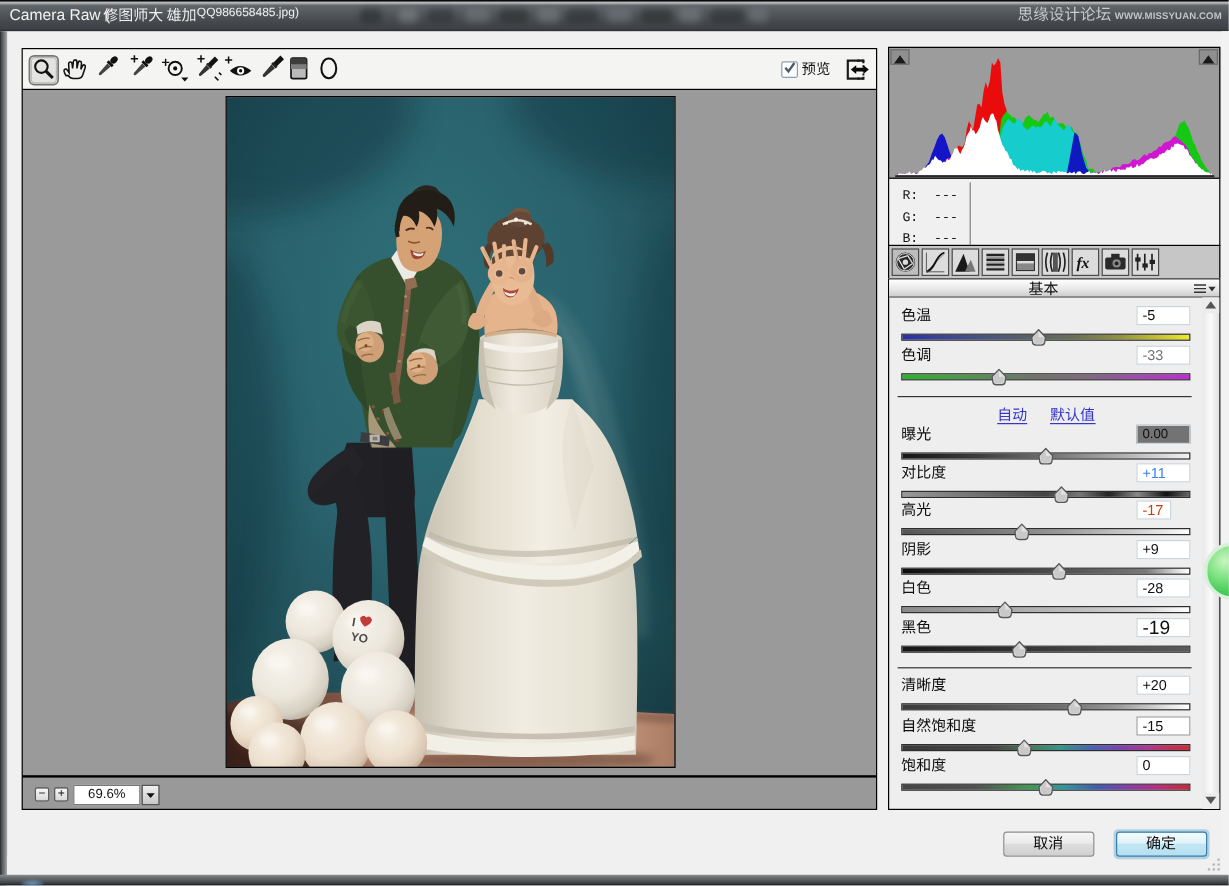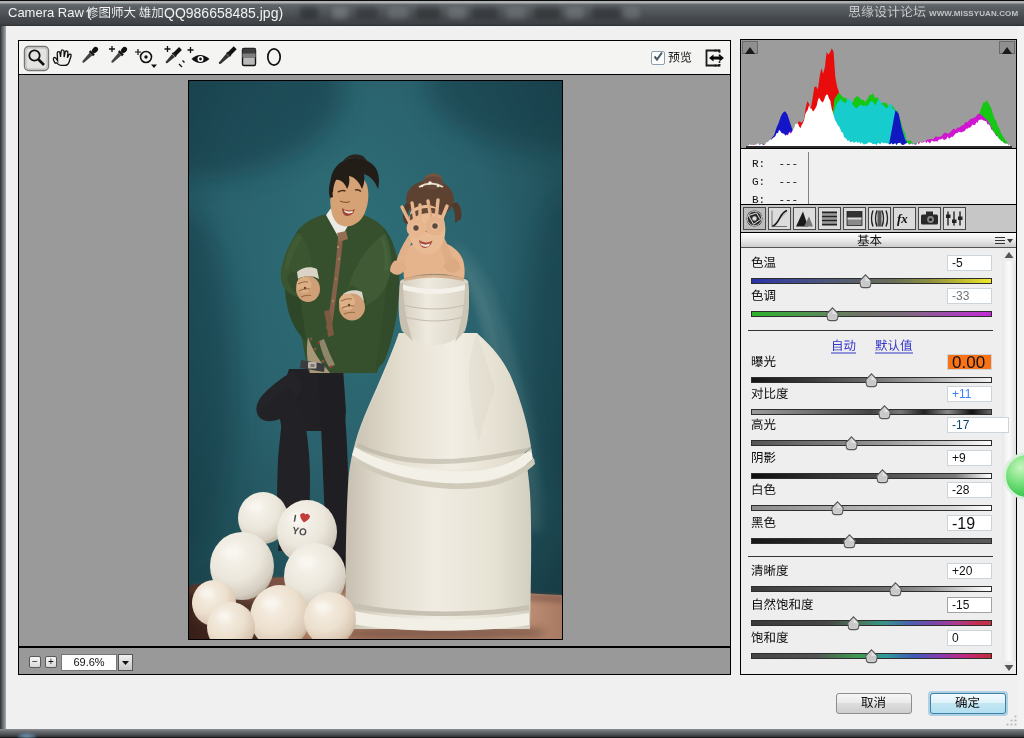--- a/index.html
+++ b/index.html
@@ -5,21 +5,21 @@
  font-family:"Liberation Sans",sans-serif;background:#f0f0f0;position:relative}
 .abs{position:absolute}
 </style></head>
 <body>
 
 <div class="abs" style="left:0px;top:0px;width:1024px;height:26px;background:linear-gradient(#0a0a0a 0%,#0a0a0a 4%,#c2c6c8 6%,#b2b6b8 9%,#60656a 18%,#51565a 45%,#45494d 70%,#3e4246 92%,#2a2e31 100%)"></div>
 <div class="abs" style="left:8px;top:5px;font-size:13px;color:#f2f2f2">Camera Raw (</div>
 <svg class="abs" style="left:86px;top:6px;overflow:visible" width="79" height="15" viewBox="0 0 79 15">
     <path d="M8.7 6.2C8.1 6.8 6.8 7.4 5.7 7.8C5.9 7.9 6.1 8.1 6.2 8.3C7.4 7.9 8.7 7.3 9.4 6.5ZM9.9 7.4C9.1 8.3 7.4 9 5.8 9.4C6 9.6 6.2 9.8 6.3 10C8 9.5 9.7 8.8 10.6 7.7ZM11.1 8.8C10 10.1 7.7 10.8 5.2 11.2C5.4 11.4 5.6 11.7 5.7 12C8.3 11.5 10.7 10.6 11.9 9.1ZM3.8 4V10H4.6V4ZM6.9 2.7H10.4C10 3.3 9.4 3.9 8.7 4.4C7.9 3.9 7.3 3.3 6.9 2.7ZM7.1 0.5C6.5 1.8 5.6 3.1 4.6 4C4.8 4.1 5.2 4.4 5.4 4.5C5.7 4.2 6.1 3.8 6.5 3.3C6.8 3.8 7.3 4.3 7.9 4.8C6.9 5.3 5.8 5.7 4.6 5.9C4.8 6.1 5 6.4 5.1 6.6C6.3 6.4 7.6 5.9 8.6 5.3C9.5 5.8 10.5 6.3 11.6 6.5C11.7 6.3 12 6 12.2 5.8C11.1 5.6 10.2 5.3 9.4 4.8C10.3 4.1 11.1 3.2 11.6 2.1L11.1 1.8L10.9 1.9H7.4C7.6 1.5 7.8 1.1 7.9 0.7ZM2.9 0.6C2.3 2.5 1.3 4.4 0.2 5.7C0.4 5.9 0.7 6.4 0.7 6.6C1.2 6.1 1.5 5.6 1.9 5V12H2.8V3.3C3.2 2.5 3.5 1.7 3.8 0.8Z M17.2 7.5C18.2 7.7 19.5 8.2 20.2 8.5L20.6 7.9C19.9 7.5 18.6 7.1 17.6 6.9ZM15.9 9.1C17.7 9.3 19.8 9.8 21 10.2L21.4 9.5C20.2 9.1 18.1 8.7 16.4 8.5ZM13.6 1V12H14.4V11.5H23V12H24V1ZM14.4 10.6V1.9H23V10.6ZM17.7 2.2C17.1 3.2 16 4.1 14.9 4.8C15.1 4.9 15.4 5.2 15.6 5.3C15.9 5.1 16.3 4.8 16.7 4.5C17.1 4.9 17.6 5.2 18.1 5.6C17 6.1 15.8 6.5 14.7 6.7C14.8 6.8 15 7.2 15.1 7.4C16.4 7.2 17.7 6.7 18.9 6C19.9 6.6 21.1 7 22.3 7.3C22.4 7.1 22.6 6.8 22.8 6.6C21.7 6.4 20.6 6 19.6 5.6C20.6 5 21.3 4.3 21.9 3.4L21.3 3.1L21.2 3.1H17.9C18.1 2.9 18.3 2.7 18.5 2.4ZM17.2 4 17.3 3.9H20.6C20.1 4.4 19.5 4.8 18.8 5.2C18.2 4.8 17.6 4.4 17.2 4Z M28.2 0.5V5.5C28.2 7.8 28 9.8 26.2 11.4C26.5 11.5 26.8 11.8 26.9 12C28.8 10.3 29.1 8 29.1 5.5V0.5ZM26.2 1.9V8H27V1.9ZM30.2 3.6V10.2H31.1V4.4H32.8V12H33.7V4.4H35.5V9.1C35.5 9.2 35.5 9.3 35.3 9.3C35.2 9.3 34.8 9.3 34.3 9.3C34.4 9.5 34.5 9.9 34.6 10.1C35.2 10.1 35.7 10.1 36 9.9C36.3 9.8 36.4 9.6 36.4 9.1V3.6H33.7V2H36.9V1.1H29.8V2H32.8V3.6Z M43.3 0.5C43.2 1.5 43.3 2.8 43.1 4.1H38.3V5H42.9C42.4 7.4 41.2 9.8 38 11.2C38.3 11.4 38.6 11.7 38.8 12C41.8 10.6 43.1 8.2 43.8 5.8C44.7 8.6 46.4 10.8 48.8 12C48.9 11.7 49.2 11.3 49.5 11.1C47 10.1 45.4 7.8 44.5 5H49.3V4.1H44.1C44.2 2.8 44.3 1.5 44.3 0.5Z M61.4 0.9C61.7 1.5 62.1 2.3 62.2 2.8L63 2.5C62.9 2 62.5 1.2 62.2 0.7ZM55.4 0.5C55.3 1.2 55.3 1.9 55.2 2.7H53.5V3.5H55C54.6 5.8 54.1 7.7 53.1 9C53.3 9.1 53.7 9.4 53.9 9.6C54.9 8 55.5 6 55.9 3.5H58.6V2.7H56.1C56.2 2 56.2 1.3 56.3 0.6ZM54.7 11.3C54.9 11.2 55.3 11.1 57.9 10.6C58 10.9 58 11.2 58.1 11.5L58.9 11.3C58.7 10.2 58.2 8.6 57.8 7.4L57.1 7.6C57.3 8.3 57.5 9.1 57.7 9.8L55.6 10.2C56.3 8.8 56.9 6.9 57.4 5.2L56.5 4.9C56.1 6.8 55.3 8.9 55 9.5C54.8 10 54.6 10.4 54.4 10.5C54.5 10.7 54.6 11.2 54.7 11.3ZM60.2 6.2H61.9V7.9H60.2ZM60.2 5.4V3.7H61.9V5.4ZM60.2 2.9H60.1C60.4 2.2 60.7 1.5 60.9 0.8L60.1 0.5C59.6 2.2 58.8 3.9 57.9 5.1C58 5.2 58.3 5.6 58.4 5.8C58.8 5.4 59 5 59.3 4.5V12H60.2V11.3H64.7V10.5H62.8V8.8H64.5V7.9H62.8V6.2H64.5V5.4H62.8V3.7H64.5V2.9ZM60.2 8.8H61.9V10.5H60.2Z M72.5 2V11.8H73.3V10.9H75.8V11.7H76.7V2ZM73.3 10V3H75.8V10ZM67.7 0.7 67.7 2.9H66V3.8H67.7C67.6 6.9 67.2 9.7 65.6 11.4C65.9 11.5 66.2 11.8 66.4 12C68.1 10.2 68.5 7.2 68.6 3.8H70.5C70.4 8.6 70.3 10.3 70 10.7C69.9 10.8 69.8 10.9 69.6 10.9C69.4 10.9 68.8 10.9 68.3 10.8C68.4 11.1 68.5 11.5 68.5 11.8C69.1 11.8 69.7 11.8 70 11.8C70.4 11.7 70.6 11.6 70.8 11.3C71.2 10.7 71.3 8.9 71.4 3.3C71.4 3.2 71.4 2.9 71.4 2.9H68.6L68.7 0.7Z" fill="#f2f2f2"></path>
   </svg>
-<div class="abs" style="left:164px;top:5px;font-size:14px;color:#f2f2f2">QQ986658485.jpg)</div>
+<div class="abs" style="left:164px;top:5px;font-size:10px;color:#f2f2f2">QQ986658485.jpg)</div>
 <div class="abs" style="left:300px;top:7px;width:18px;height:12px;background:rgba(25,28,30,.45);border-radius:4px;filter:blur(2.5px)"></div>
 <div class="abs" style="left:332px;top:7px;width:16px;height:12px;background:rgba(160,165,168,.35);border-radius:4px;filter:blur(2.5px)"></div>
 <div class="abs" style="left:356px;top:7px;width:22px;height:12px;background:rgba(30,33,35,.4);border-radius:4px;filter:blur(2.5px)"></div>
 <div class="abs" style="left:388px;top:7px;width:20px;height:12px;background:rgba(150,155,158,.3);border-radius:4px;filter:blur(2.5px)"></div>
 <div class="abs" style="left:416px;top:7px;width:24px;height:12px;background:rgba(28,30,32,.45);border-radius:4px;filter:blur(2.5px)"></div>
 <div class="abs" style="left:448px;top:7px;width:18px;height:12px;background:rgba(160,165,168,.3);border-radius:4px;filter:blur(2.5px)"></div>
 <div class="abs" style="left:472px;top:7px;width:26px;height:12px;background:rgba(25,28,30,.4);border-radius:4px;filter:blur(2.5px)"></div>
 <div class="abs" style="left:506px;top:7px;width:20px;height:12px;background:rgba(150,155,158,.3);border-radius:4px;filter:blur(2.5px)"></div>
 <div class="abs" style="left:534px;top:7px;width:26px;height:12px;background:rgba(28,30,32,.45);border-radius:4px;filter:blur(2.5px)"></div>
 <div class="abs" style="left:566px;top:7px;width:18px;height:12px;background:rgba(160,165,168,.3);border-radius:4px;filter:blur(2.5px)"></div>
@@ -426,41 +426,41 @@
 <div class="abs" style="left:947px;top:288px;width:45px;height:16px;background:#fff;border:1px solid #ccd4da;box-sizing:border-box;font-size:12px;color:#737373;padding-left:4px;line-height:15px">-33</div>
 <div class="abs" style="left:751px;top:311px;width:241px;height:6px;box-sizing:border-box;border:1px solid #2e2e2e;background:linear-gradient(90deg,#2bb32b 0%,#4b9a4b 20%,#6f7468 45%,#7f6a80 65%,#a844b8 85%,#c32ad6 100%)"></div>
 <svg style="position:absolute;left:824px;top:307px" width="17" height="15" viewBox="0 0 17 15">
     <path d="M8.5 0.8 L14.2 6.8 L13.6 11.4 Q13.2 13.6 10.8 13.6 L6.2 13.6 Q3.8 13.6 3.4 11.4 L2.8 6.8 Z" fill="#d7d7d7" stroke="#585858" stroke-width="1.1"></path>
     <path d="M8.5 2.2 L12.8 7 L12.3 10.8 Q12 12.4 10.4 12.4 L6.6 12.4 Q5 12.4 4.7 10.8 L4.2 7 Z" fill="#c9c9c9"></path>
     <path d="M8.5 2.2 L12.8 7 L8.5 7 Z" fill="#e2e2e2"></path>
   </svg>
 <svg style="position:absolute;left:751px;top:355px;overflow:visible" width="27" height="15" viewBox="0 0 27 15">
     <path d="M5.8 2.9H10.2V3.6H5.8ZM5.8 1.5H10.2V2.3H5.8ZM5.6 8.9C6 9.2 6.4 9.6 6.5 9.9L7.1 9.4C6.9 9.2 6.5 8.8 6.2 8.5ZM3.1 5.8V8.7H1.7V5.8ZM3.1 5H1.7V2.2H3.1ZM0.9 1.4V10.6H1.7V9.5H3.9V1.4ZM4.7 5V5.7H6.2V6.6H4.3V7.3H6C5.5 7.9 4.6 8.4 3.9 8.7C4.1 8.8 4.3 9.1 4.4 9.2C5.3 8.8 6.3 8.1 6.9 7.3H9.3C9.9 8.1 10.8 8.9 11.5 9.3C11.7 9.1 11.9 8.8 12.1 8.7C11.4 8.4 10.7 7.9 10.1 7.3H11.9V6.6H10V5.7H11.5V5H10V4.3H11.1V0.9H5V4.3H6.2V5ZM7 4.3H9.2V5H7ZM7 6.6V5.7H9.2V6.6ZM9.9 8.5C9.6 8.8 9.1 9.3 8.7 9.7L8.4 9.6V7.7H7.6V9.5C6.3 10.1 5 10.6 4.1 10.9L4.5 11.6C5.4 11.2 6.5 10.7 7.6 10.2V11.1C7.6 11.3 7.6 11.3 7.4 11.3C7.3 11.3 6.8 11.3 6.2 11.3C6.3 11.5 6.4 11.8 6.5 12C7.2 12 7.7 12 8.1 11.9C8.3 11.8 8.4 11.6 8.4 11.2V10.3C9.4 10.7 10.4 11.2 11 11.6L11.5 10.9C11 10.7 10.2 10.3 9.3 9.9C9.7 9.6 10.1 9.2 10.5 8.8Z M14.2 1.4C14.9 2.4 15.5 3.7 15.7 4.5L16.6 4.2C16.4 3.3 15.7 2.1 15.1 1.1ZM22.4 1C22.1 2 21.4 3.3 20.9 4.2L21.7 4.5C22.2 3.7 22.9 2.4 23.4 1.3ZM18.2 0.5V5.3H13.2V6.2H16.5C16.3 8.5 15.8 10.3 12.9 11.2C13.1 11.4 13.4 11.8 13.5 12C16.7 11 17.3 8.9 17.5 6.2H19.8V10.6C19.8 11.7 20.1 12 21.3 12C21.5 12 22.8 12 23.1 12C24.1 12 24.4 11.4 24.5 9.4C24.2 9.3 23.8 9.2 23.6 9C23.6 10.8 23.5 11.1 23 11.1C22.7 11.1 21.6 11.1 21.4 11.1C20.9 11.1 20.8 11 20.8 10.6V6.2H24.4V5.3H19.2V0.5Z" fill="#111"></path>
   </svg>
-<div class="abs" style="left:947px;top:354px;width:45px;height:16px;background:#f97316;border:1px solid #ccd4da;box-sizing:border-box;font-size:17px;color:#111;padding-left:4px;line-height:15px">0.00</div>
+<div class="abs" style="left:947px;top:354px;width:45px;height:16px;background:#737373;border:1px solid #ccd4da;box-sizing:border-box;font-size:11px;color:#111;padding-left:4px;line-height:15px">0.00</div>
 <div class="abs" style="left:751px;top:377px;width:241px;height:6px;box-sizing:border-box;border:1px solid #2e2e2e;background:linear-gradient(90deg,#151515 0%,#3a3a3a 25%,#6f6f6f 50%,#ababab 75%,#f2f2f2 100%)"></div>
 <svg style="position:absolute;left:863px;top:373px" width="17" height="15" viewBox="0 0 17 15">
     <path d="M8.5 0.8 L14.2 6.8 L13.6 11.4 Q13.2 13.6 10.8 13.6 L6.2 13.6 Q3.8 13.6 3.4 11.4 L2.8 6.8 Z" fill="#d7d7d7" stroke="#585858" stroke-width="1.1"></path>
     <path d="M8.5 2.2 L12.8 7 L12.3 10.8 Q12 12.4 10.4 12.4 L6.6 12.4 Q5 12.4 4.7 10.8 L4.2 7 Z" fill="#c9c9c9"></path>
     <path d="M8.5 2.2 L12.8 7 L8.5 7 Z" fill="#e2e2e2"></path>
   </svg>
 <svg style="position:absolute;left:751px;top:387px;overflow:visible" width="39" height="15" viewBox="0 0 39 15">
     <path d="M6.3 6.1C6.9 7 7.4 8.2 7.6 8.9L8.5 8.5C8.2 7.7 7.7 6.6 7 5.7ZM1.1 5.3C1.9 6 2.7 6.8 3.4 7.7C2.7 9.3 1.7 10.5 0.6 11.2C0.8 11.4 1.1 11.8 1.2 12C2.4 11.2 3.4 10 4.1 8.5C4.7 9.2 5.1 9.8 5.4 10.4L6.2 9.7C5.8 9.1 5.2 8.3 4.5 7.5C5.1 6 5.5 4.3 5.8 2.3L5.1 2.1L5 2.2H0.9V3.1H4.7C4.5 4.4 4.2 5.6 3.8 6.7C3.2 6 2.5 5.3 1.8 4.8ZM9.6 0.5V3.5H6V4.4H9.6V10.7C9.6 10.9 9.5 11 9.3 11C9.1 11 8.3 11 7.6 11C7.7 11.3 7.8 11.7 7.9 12C8.9 12 9.6 12 10 11.8C10.3 11.6 10.5 11.3 10.5 10.7V4.4H12V3.5H10.5V0.5Z M14.1 11.9C14.3 11.7 14.8 11.5 18.2 10.4C18.2 10.2 18.2 9.7 18.2 9.4L15.1 10.4V5.3H18.2V4.4H15.1V0.6H14.1V10.1C14.1 10.7 13.8 11 13.6 11.1C13.8 11.3 14 11.7 14.1 11.9ZM19.2 0.6V9.9C19.2 11.3 19.5 11.7 20.7 11.7C21 11.7 22.4 11.7 22.6 11.7C23.9 11.7 24.2 10.8 24.3 8.3C24 8.2 23.6 8.1 23.4 7.9C23.3 10.2 23.2 10.8 22.6 10.8C22.2 10.8 21.1 10.8 20.8 10.8C20.2 10.8 20.1 10.7 20.1 9.9V6.3C21.5 5.5 23 4.5 24.1 3.6L23.3 2.8C22.6 3.6 21.3 4.5 20.1 5.3V0.6Z M29.8 2.9V4H27.8V4.8H29.8V6.9H34.7V4.8H36.7V4H34.7V2.9H33.8V4H30.7V2.9ZM33.8 4.8V6.1H30.7V4.8ZM34.5 8.5C33.9 9.1 33.1 9.6 32.2 10C31.4 9.6 30.6 9.1 30.1 8.5ZM28 7.7V8.5H29.6L29.2 8.6C29.7 9.3 30.4 9.9 31.2 10.4C30 10.8 28.7 11 27.4 11.1C27.5 11.3 27.7 11.7 27.8 11.9C29.3 11.8 30.9 11.4 32.2 10.9C33.4 11.5 34.9 11.8 36.5 12C36.6 11.8 36.8 11.4 37 11.2C35.6 11.1 34.4 10.8 33.2 10.4C34.4 9.8 35.3 9 35.8 8L35.2 7.7L35.1 7.7ZM30.9 0.7C31.1 1 31.3 1.4 31.4 1.7H26.6V5.1C26.6 7 26.5 9.7 25.5 11.6C25.7 11.7 26.1 11.8 26.3 12C27.4 10 27.5 7.1 27.5 5.1V2.6H36.9V1.7H32.5C32.3 1.3 32.1 0.8 31.9 0.4Z" fill="#111"></path>
   </svg>
 <div class="abs" style="left:947px;top:386px;width:45px;height:16px;background:#fff;border:1px solid #ccd4da;box-sizing:border-box;font-size:12px;color:#3b82f6;padding-left:4px;line-height:15px">+11</div>
 <div class="abs" style="left:751px;top:409px;width:241px;height:6px;box-sizing:border-box;border:1px solid #2e2e2e;background:linear-gradient(90deg,#9a9a9a 0%,#6a6a6a 30%,#444 50%,#777 62%,#222 72%,#888 82%,#111 92%,#666 100%)"></div>
 <svg style="position:absolute;left:876px;top:405px" width="17" height="15" viewBox="0 0 17 15">
     <path d="M8.5 0.8 L14.2 6.8 L13.6 11.4 Q13.2 13.6 10.8 13.6 L6.2 13.6 Q3.8 13.6 3.4 11.4 L2.8 6.8 Z" fill="#d7d7d7" stroke="#585858" stroke-width="1.1"></path>
     <path d="M8.5 2.2 L12.8 7 L12.3 10.8 Q12 12.4 10.4 12.4 L6.6 12.4 Q5 12.4 4.7 10.8 L4.2 7 Z" fill="#c9c9c9"></path>
     <path d="M8.5 2.2 L12.8 7 L8.5 7 Z" fill="#e2e2e2"></path>
   </svg>
 <svg style="position:absolute;left:751px;top:418px;overflow:visible" width="27" height="15" viewBox="0 0 27 15">
     <path d="M3.6 4H9V5.1H3.6ZM2.6 3.3V5.8H10V3.3ZM5.5 0.7 5.9 1.8H0.7V2.6H11.7V1.8H6.9C6.8 1.4 6.6 0.9 6.4 0.5ZM1.2 6.5V12H2.1V7.3H10.4V11C10.4 11.2 10.3 11.2 10.2 11.2C10 11.2 9.4 11.2 8.9 11.2C9 11.4 9.1 11.7 9.2 11.9C10 11.9 10.5 11.9 10.9 11.8C11.2 11.7 11.3 11.5 11.3 11V6.5ZM3.5 8.1V11.3H4.4V10.6H8.8V8.1ZM4.4 8.8H8V9.9H4.4Z M14.2 1.4C14.9 2.4 15.5 3.7 15.7 4.5L16.6 4.2C16.4 3.3 15.7 2.1 15.1 1.1ZM22.4 1C22.1 2 21.4 3.3 20.9 4.2L21.7 4.5C22.2 3.7 22.9 2.4 23.4 1.3ZM18.2 0.5V5.3H13.2V6.2H16.5C16.3 8.5 15.8 10.3 12.9 11.2C13.1 11.4 13.4 11.8 13.5 12C16.7 11 17.3 8.9 17.5 6.2H19.8V10.6C19.8 11.7 20.1 12 21.3 12C21.5 12 22.8 12 23.1 12C24.1 12 24.4 11.4 24.5 9.4C24.2 9.3 23.8 9.2 23.6 9C23.6 10.8 23.5 11.1 23 11.1C22.7 11.1 21.6 11.1 21.4 11.1C20.9 11.1 20.8 11 20.8 10.6V6.2H24.4V5.3H19.2V0.5Z" fill="#111"></path>
   </svg>
-<div class="abs" style="left:947px;top:417px;width:62px;height:16px;background:#fff;border:1px solid #ccd4da;box-sizing:border-box;font-size:12px;color:#0c4a6e;padding-left:4px;line-height:15px">-17</div>
+<div class="abs" style="left:947px;top:417px;width:29px;height:16px;background:#fff;border:1px solid #ccd4da;box-sizing:border-box;font-size:12px;color:#c2410c;padding-left:4px;line-height:15px">-17</div>
 <div class="abs" style="left:751px;top:440px;width:241px;height:6px;box-sizing:border-box;border:1px solid #2e2e2e;background:linear-gradient(90deg,#555 0%,#777 30%,#999 55%,#ccc 80%,#fdfdfd 100%)"></div>
 <svg style="position:absolute;left:843px;top:436px" width="17" height="15" viewBox="0 0 17 15">
     <path d="M8.5 0.8 L14.2 6.8 L13.6 11.4 Q13.2 13.6 10.8 13.6 L6.2 13.6 Q3.8 13.6 3.4 11.4 L2.8 6.8 Z" fill="#d7d7d7" stroke="#585858" stroke-width="1.1"></path>
     <path d="M8.5 2.2 L12.8 7 L12.3 10.8 Q12 12.4 10.4 12.4 L6.6 12.4 Q5 12.4 4.7 10.8 L4.2 7 Z" fill="#c9c9c9"></path>
     <path d="M8.5 2.2 L12.8 7 L8.5 7 Z" fill="#e2e2e2"></path>
   </svg>
 <svg style="position:absolute;left:751px;top:451px;overflow:visible" width="27" height="15" viewBox="0 0 27 15">
     <path d="M10.5 4.9V7.1H6.9C7 6.7 7 6.4 7 6V4.9ZM10.5 4H7V1.9H10.5ZM6.1 1.1V6C6.1 7.8 5.9 10.1 4.3 11.6C4.5 11.7 4.9 11.9 5.1 12.1C6.2 11 6.7 9.4 6.9 7.9H10.5V10.8C10.5 10.9 10.5 11 10.3 11C10.1 11 9.5 11 8.8 11C9 11.2 9.1 11.7 9.2 11.9C10.1 11.9 10.6 11.9 11 11.7C11.3 11.6 11.4 11.3 11.4 10.8V1.1ZM1.1 1V12H2V1.9H4C3.7 2.7 3.3 3.8 3 4.7C3.9 5.7 4.1 6.5 4.1 7.2C4.1 7.6 4 7.9 3.8 8.1C3.7 8.2 3.6 8.2 3.4 8.2C3.2 8.2 3 8.2 2.7 8.2C2.9 8.4 2.9 8.8 3 9C3.2 9.1 3.6 9.1 3.8 9C4.1 9 4.3 8.9 4.5 8.8C4.8 8.5 5 8 5 7.3C5 6.5 4.8 5.6 3.9 4.6C4.3 3.6 4.7 2.4 5.1 1.4L4.5 1L4.3 1Z M23 0.8C22.3 1.8 21 2.8 19.9 3.4C20.1 3.6 20.4 3.9 20.6 4.1C21.8 3.4 23 2.2 23.9 1.1ZM23.4 4.1C22.6 5.2 21.2 6.3 19.9 7C20.1 7.1 20.4 7.4 20.6 7.6C21.9 6.9 23.4 5.7 24.3 4.5ZM23.7 7.8C22.8 9.2 21.2 10.5 19.5 11.2C19.8 11.4 20 11.7 20.2 11.9C21.9 11.1 23.6 9.7 24.5 8.1ZM14.8 7.2H18.4V8.3H14.8ZM17.7 9.5C18.1 10.1 18.6 10.9 18.9 11.4L19.6 11C19.3 10.5 18.8 9.8 18.4 9.2ZM14.7 2.9H18.6V3.7H14.7ZM14.7 1.6H18.6V2.3H14.7ZM13.8 0.9V4.3H19.5V0.9ZM14.4 9.2C14.1 9.9 13.7 10.5 13.2 11C13.4 11.1 13.7 11.4 13.9 11.5C14.4 11 14.9 10.2 15.2 9.4ZM15.9 4.6C16 4.8 16.1 4.9 16.2 5.1H13.2V5.9H19.9V5.1H17.2C17.1 4.9 16.9 4.6 16.8 4.4ZM13.9 6.5V8.9H16.1V11C16.1 11.1 16.1 11.2 16 11.2C15.8 11.2 15.4 11.2 14.9 11.2C15 11.4 15.2 11.7 15.2 11.9C15.9 11.9 16.4 11.9 16.7 11.8C17 11.7 17.1 11.4 17.1 11V8.9H19.3V6.5Z" fill="#111"></path>
   </svg>
 <div class="abs" style="left:947px;top:450px;width:45px;height:16px;background:#fff;border:1px solid #ccd4da;box-sizing:border-box;font-size:12px;color:#111;padding-left:4px;line-height:15px">+9</div>

